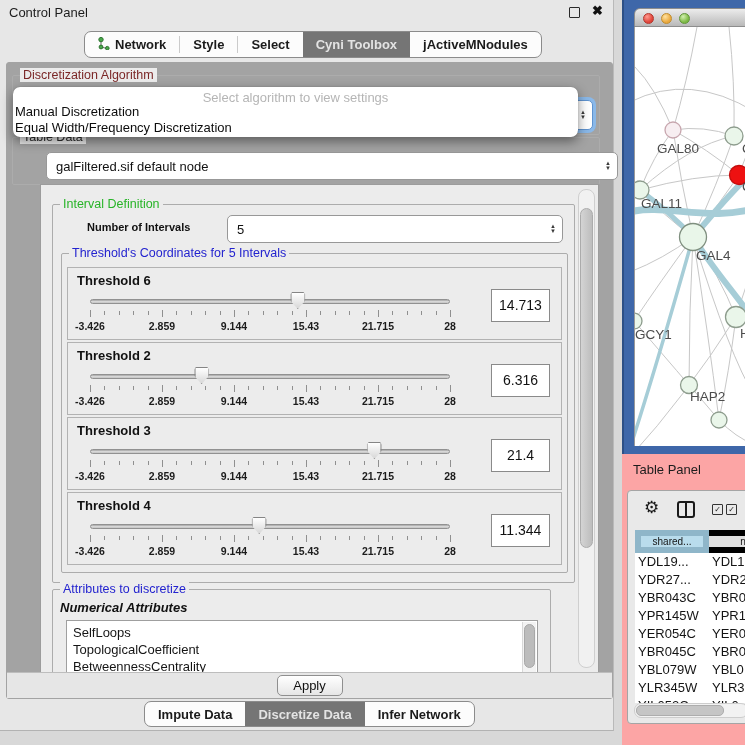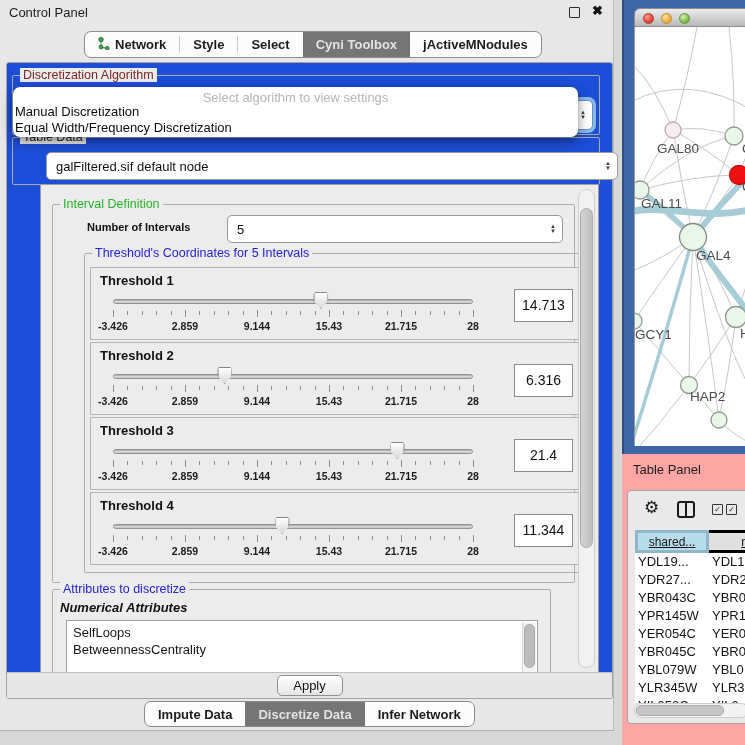--- a/index.html
+++ b/index.html
@@ -14,21 +14,21 @@
   .close-icon{position:absolute;right:10px;top:3px;font-size:13px;font-weight:bold;color:#111;}
 
   .tabbar{position:absolute;display:flex;background:#fcfcfc;border:1px solid #8b8b8b;
           border-radius:7px;overflow:hidden;}
   .top-tabs{left:84px;top:31px;height:25px;}
   .bottom-tabs{left:144px;top:701px;height:24px;}
   .tab{display:flex;align-items:center;gap:5px;padding:0 13px;font-size:13px;font-weight:bold;color:#1b1b1b;}
   .tab.selected{background:#757575;color:#e3e3e3;}
   .tsep{width:1px;background:#cbcbcb;margin:4px 0;}
 
-  .content{position:absolute;left:6px;top:62px;width:605px;height:635px;background:#1d4ed8;
+  .content{position:absolute;left:6px;top:62px;width:605px;height:635px;background:#a3a3a3;
            border:1px solid #a3a3a3;border-radius:3px;}
 
   .group{position:absolute;border:1px solid #acacac;border-radius:2px;}
   .gtitle{position:absolute;top:-8px;left:7px;background:#ececec;padding:0 3px;font-size:12.5px;white-space:nowrap;}
   .maroon{color:#7b2727;}.green{color:#28b428;}.blue{color:#2323cf;}.dark{color:#2c2c2c;}
 
   #disc-group{left:5px;top:12px;width:586px;height:58px;}
   #td-group{left:5px;top:74px;width:586px;height:46px;}
 
   .combo{position:absolute;background:#fff;border:1px solid #989898;border-radius:5px;
@@ -38,21 +38,21 @@
         align-items:center;line-height:5px;font-size:6px;color:#3a3a3a;}
   .spin i{font-style:normal;}
   #algo-combo{left:8px;top:24px;width:570px;height:28px;border:1px solid #5f93cf;box-shadow:0 0 0 3px #8ab8e8;}
   #td-combo{left:8px;top:14px;width:570px;height:26px;margin-left:25px;}
 
   .settings{position:absolute;left:33px;top:121px;width:557px;height:487px;background:#ececec;
             border:1px solid #9c9c9c;overflow:hidden;}
   #interval-group{left:11px;top:19px;width:521px;height:377px;}
   .noi-label{position:absolute;left:34px;top:16px;font-size:11px;font-weight:bold;color:#111;}
   #noi-combo{left:174px;top:10px;width:334px;height:26px;}
-  #thresholds-group{left:8px;top:48px;width:505px;height:318px;margin-left:23px;}
+  #thresholds-group{left:8px;top:48px;width:505px;height:318px;}
 
   .trow-box{position:absolute;left:5px;width:493px;height:71px;border:1px solid #b2b2b2;background:#ececec;}
   .th-label{position:absolute;left:9px;top:5px;font-size:13px;font-weight:bold;color:#111;}
   .slider-wrap{position:absolute;left:22px;top:27px;width:360px;height:42px;}
   .track{position:absolute;left:0;top:4px;width:100%;height:5px;border-radius:3px;box-sizing:border-box;
          background:linear-gradient(#9e9e9e,#d9d9d9 45%,#c4c4c4);border:1px solid #919191;}
   .thumb{position:absolute;top:-3px;width:15px;height:17px;transform:translateX(-50%);
          background:linear-gradient(#ffffff,#d8d8d8);border:1px solid #858585;box-sizing:border-box;
          clip-path:polygon(12% 0,88% 0,100% 14%,100% 52%,50% 100%,0 52%,0 14%);}
   .ticks{position:absolute;left:0;top:15px;width:100%;height:8px;}
@@ -99,22 +99,22 @@
   .tp-bar-text{position:absolute;left:11px;top:8px;font-size:13px;color:#1c1c1c;}
   .tp-box{position:absolute;left:5px;top:36px;width:130px;height:232px;background:#e9e9e9;border:1px solid #a5a5a5;border-radius:4px;}
   .gear{position:absolute;left:16px;top:6px;font-size:17px;color:#1a1a1a;}
   .split-icon{position:absolute;left:49px;top:10px;width:14px;height:13px;border:2px solid #1a1a1a;border-radius:3px;}
   .split-icon::after{content:"";position:absolute;left:50%;top:0;bottom:0;width:2px;background:#1a1a1a;transform:translateX(-50%);}
   .cbx{position:absolute;top:13px;width:9px;height:9px;border:1.5px solid #333;font-size:8px;line-height:9px;
        text-align:center;color:#222;border-radius:1px;}
   .cbx.c1{left:84px;}.cbx.c2{left:98px;}
   .ttable{position:absolute;left:7px;top:39px;width:160px;overflow:hidden;}
   .thead{display:flex;height:23px;}
-  .th{box-sizing:border-box;border:3px solid #000000;font-size:12px;display:flex;align-items:center;
-      justify-content:center;color:#141414;width:74px;text-decoration:underline;}
+  .th{box-sizing:border-box;border:6px solid #000000;font-size:10px;display:flex;align-items:center;
+      justify-content:center;color:#141414;width:74px;}
   .th.c0{background:#b9dcec;border-color:#8fb6c9;}
   .th.c1{background:#e0e0e0;border-left:none;}
   .tbody{height:150px;overflow:hidden;background:#fff;}
   .trow{display:flex;height:18px;background:#fff;}
   .tcell{font-size:13px;color:#141414;line-height:18px;white-space:nowrap;overflow:hidden;width:74px;
          padding-left:3px;box-sizing:border-box;}
   .hscroll{position:absolute;left:6px;top:212px;width:112px;height:13px;background:#f2f2f2;border:1px solid #cdcdcd;border-radius:7px;}
   .hthumb{position:absolute;left:1px;top:1px;width:86px;height:9px;background:#c5c5c5;border:1px solid #adadad;border-radius:5px;}
 
   
@@ -197,21 +197,21 @@
             <span class="spin">
                 <i>▲</i>
                 <i>▼</i>
               </span>
           </div>
 
           <div class="group" id="thresholds-group">
             <span class="gtitle blue">Threshold's Coordinates for 5 Intervals</span>
 
             <div class="trow-box" style="top:13px">
-              <span class="th-label">Threshold 1</span>
+              <span class="th-label">Threshold 6</span>
               <div class="slider-wrap">
                 <div class="track"></div>
                 <div class="thumb" style="left: 57.7197%;"></div>
                 <div class="ticks">
                     <span class="tick major" style="left: 0%;"></span>
                     <span class="tick" style="left: 4%;"></span>
                     <span class="tick" style="left: 8%;"></span>
                     <span class="tick" style="left: 12%;"></span>
                     <span class="tick" style="left: 16%;"></span>
                     <span class="tick major" style="left: 20%;"></span>
@@ -383,20 +383,21 @@
               <div class="valbox">11.344</div>
             </div>
           </div>
         </div>
 
         <div class="group" id="attrs-group">
           <span class="gtitle blue">Attributes to discretize</span>
           <span class="attr-label">Numerical Attributes</span>
           <div class="listbox">
             <div class="litem">SelfLoops</div>
+            <div class="litem">TopologicalCoefficient</div>
             <div class="litem">BetweennessCentrality</div>
             <div class="list-vscroll">
               <div class="list-thumb"></div>
             </div>
           </div>
         </div>
 
         <div class="vscroll">
           <div class="vthumb"></div>
         </div>

